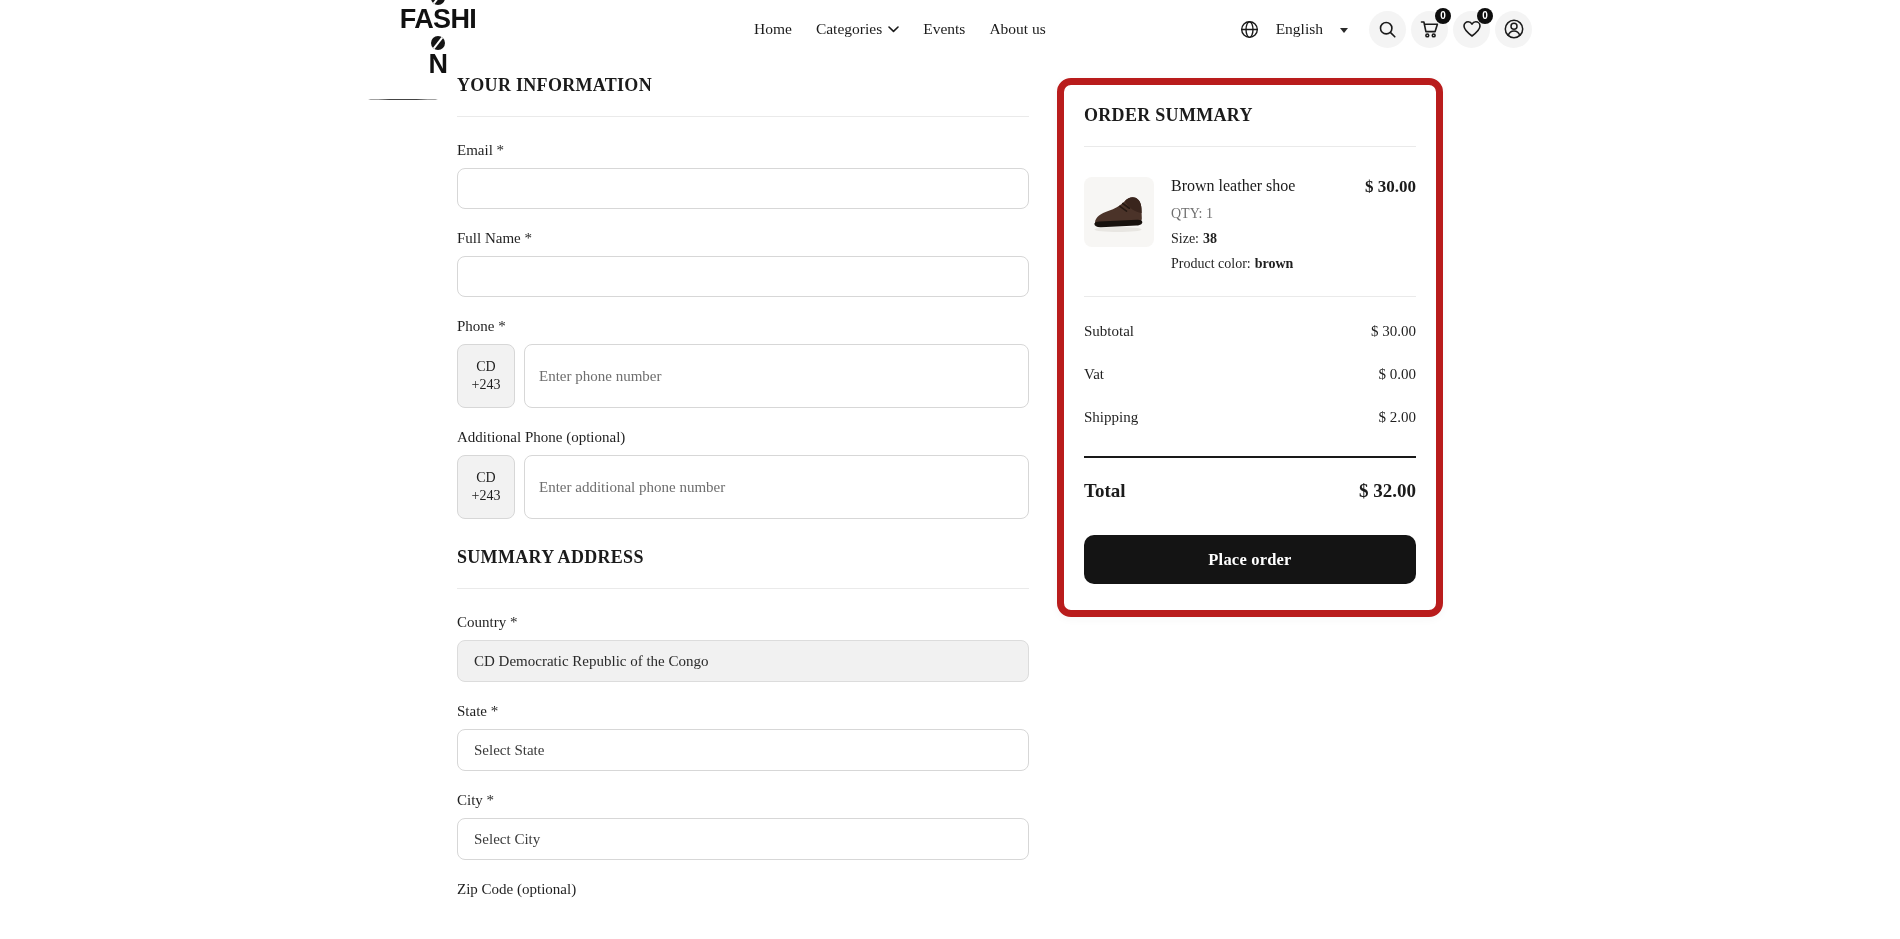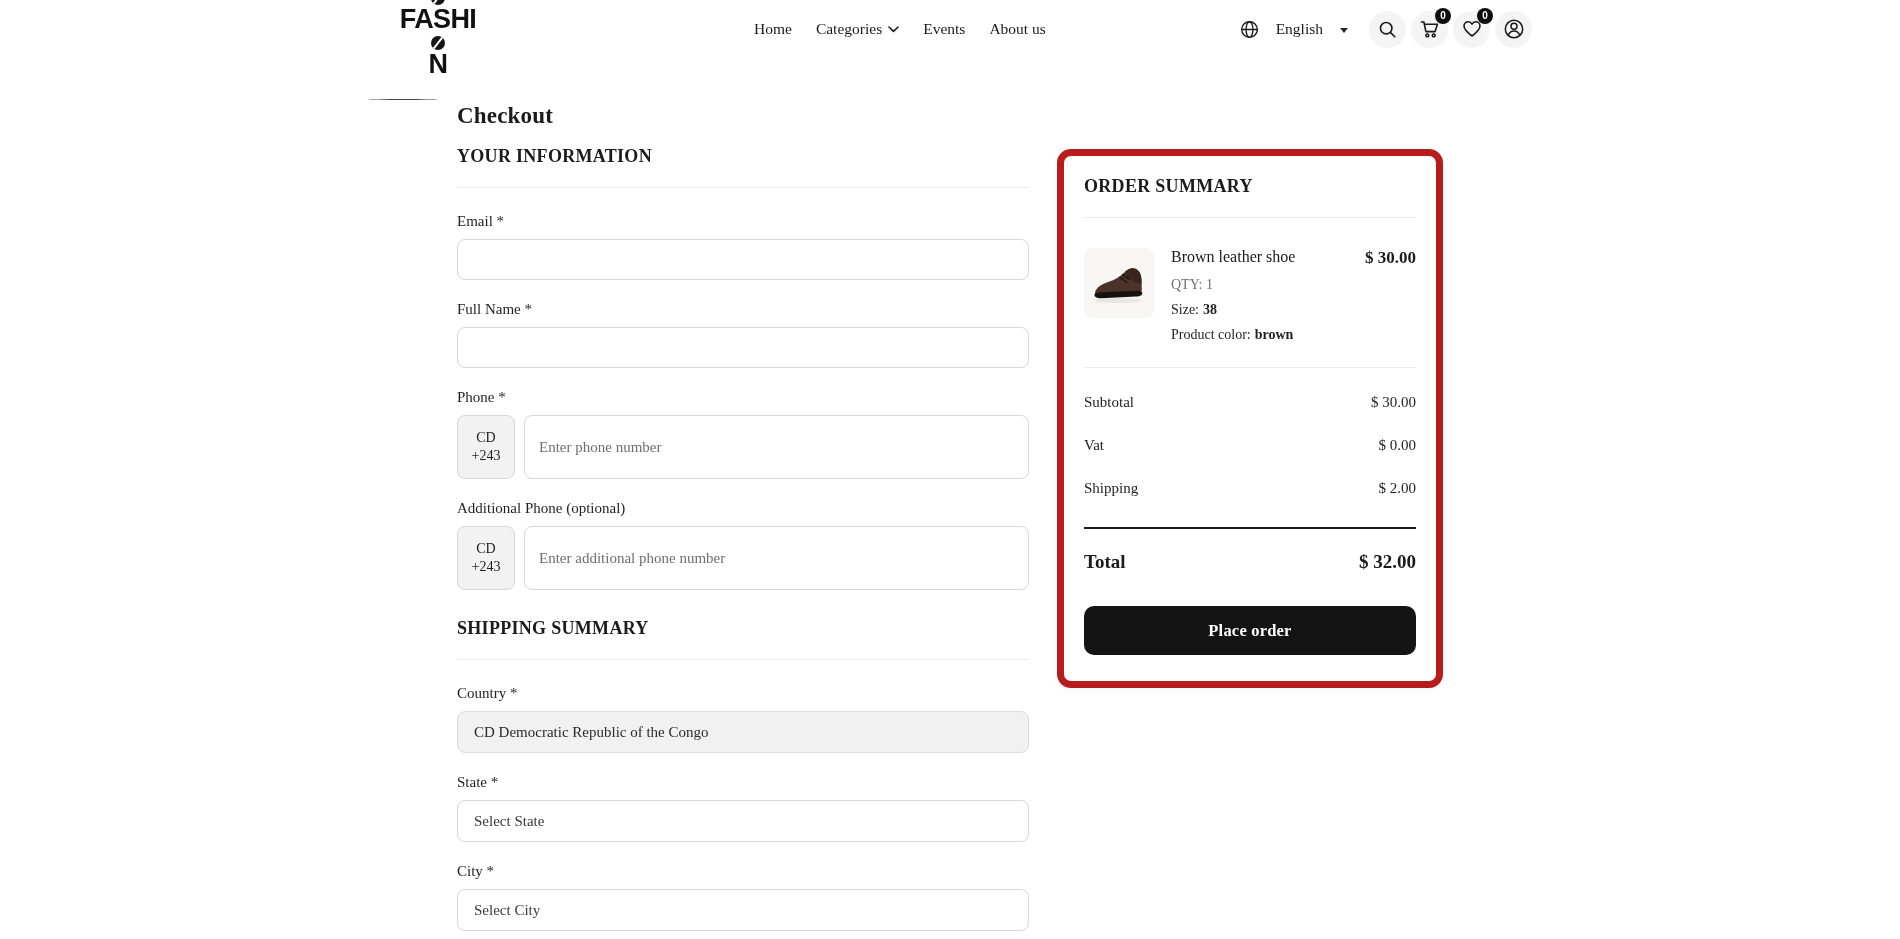--- a/index.html
+++ b/index.html
@@ -167,21 +167,20 @@
           <circle cx="11" cy="11" r="8.7"></circle>
             <circle cx="11" cy="8.2" r="3"></circle>
           <path d="M5.2 17.4 C6.3 14.3 8.3 13 11 13 C13.7 13 15.7 14.3 16.8 17.4"></path>
         </svg>
       </button>
     </div>
   </div>
 </header>
 
 <main class="main">
-  <h1 class="page-title">Checkout</h1>
 
   <div class="columns">
 
     <section class="form-col">
       <h2 class="section-heading">YOUR INFORMATION</h2>
 
       <div class="field">
         <label>Email *</label>
         <input class="text-input" type="text" style="">
       </div>
@@ -206,21 +205,21 @@
         <label>Additional Phone (optional)</label>
         <div class="phone-row">
           <div class="dial-box">
             <span>CD</span>
             <span>+243</span>
           </div>
           <input class="text-input phone-input" type="text" placeholder="Enter additional phone number" style="">
         </div>
       </div>
 
-      <h2 class="section-heading second">SHIPPING SUMMARY</h2>
+      <h2 class="section-heading second">SUMMARY ADDRESS</h2>
 
       <div class="field">
         <label>Country *</label>
         <div class="country-box">
           <span>CD Democratic Republic of the Congo</span>
         </div>
       </div>
 
       <div class="field">
         <label>State *</label>

